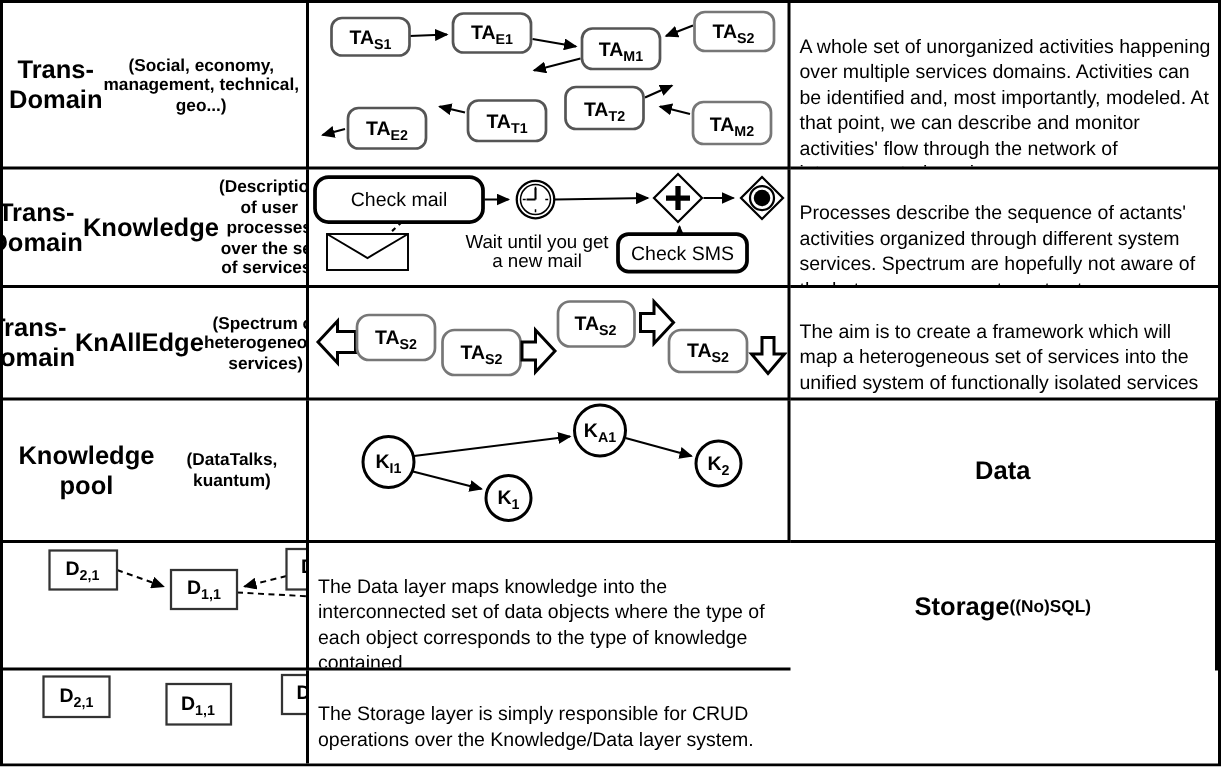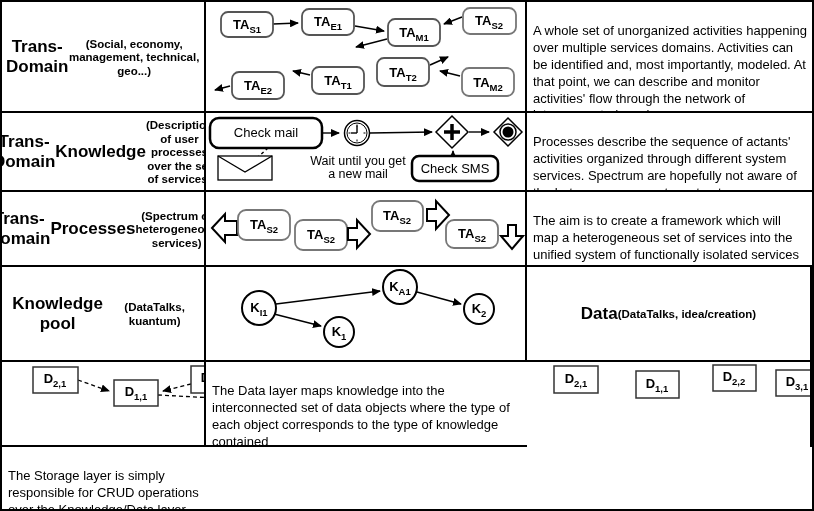--- a/index.html
+++ b/index.html
@@ -130,21 +130,21 @@
       <text class="notelabel" x="152" y="52" text-anchor="middle">Wait until you get</text>
       <text class="notelabel" x="152" y="65" text-anchor="middle">a new mail</text>
       <rect class="thick" x="206" y="43" width="86" height="25" rx="7"></rect>
       <text class="tasklabel" x="249" y="60" text-anchor="middle">Check SMS</text>
     </svg>
   </div>
   <div class="cell desccell r1 c2">Processes describe the sequence of actants' activities organized through different system services. Spectrum are hopefully not aware of the heterogeneous system structure.</div>
 
   <div class="cell labelcell r2 c0">
     <div class="ltitle">Trans-Domain</div>
-    <div class="ltitle">Processes</div>
+    <div class="ltitle">KnAllEdge</div>
     <div class="lsub">(Spectrum of heterogeneous services)</div>
   </div>
   <div class="cell diagcell r2 c1">
     <svg width="319" height="73" viewBox="0 0 319 73">
       <polygon class="blockarrow" points="6,36 19,22 19,29 31,29 31,43 19,43 19,50"></polygon>
       <rect class="taboxg" x="32" y="18" width="52" height="30" rx="8"></rect>
       <text class="boxlabel" x="58" y="37" text-anchor="middle"><tspan>TA</tspan><tspan class="sub" dy="3.5">S2</tspan></text>
       <rect class="taboxg" x="89" y="28" width="52" height="30" rx="8"></rect>
       <text class="boxlabel" x="115" y="47" text-anchor="middle"><tspan>TA</tspan><tspan class="sub" dy="3.5">S2</tspan></text>
       <polygon class="blockarrow" points="142,36 151,36 151,28 164,42 151,56 151,48 142,48"></polygon>
@@ -178,21 +178,20 @@
       <text class="boxlabel" x="133" y="69" text-anchor="middle"><tspan>K</tspan><tspan class="sub" dy="3.5">1</tspan></text>
       <circle class="knode" cx="194" cy="20" r="17"></circle>
       <text class="boxlabel" x="194" y="24" text-anchor="middle"><tspan>K</tspan><tspan class="sub" dy="3.5">A1</tspan></text>
       <circle class="knode" cx="273" cy="42" r="15"></circle>
       <text class="boxlabel" x="273" y="46" text-anchor="middle"><tspan>K</tspan><tspan class="sub" dy="3.5">2</tspan></text>
     </svg>
   </div>
 
   <div class="cell labelcell r4 c0">
     <div class="ltitle">Data</div>
-    <div class="lsub">(DataTalks, idea/creation)</div>
   </div>
   <div class="cell diagcell r4 c1">
     <svg width="319" height="83" viewBox="0 0 319 83">
       <defs>
         <marker id="ar4" markerUnits="userSpaceOnUse" markerWidth="10" markerHeight="8" refX="8" refY="4" orient="auto">
             <path d="M0,0 L9,4 L0,8 z" fill="#000"></path>
           </marker>
       </defs>
       <line class="dash" x1="76" y1="18" x2="107" y2="29" marker-end="url(#ar4)"></line>
       <line class="dash" x1="189" y1="22" x2="161" y2="29" marker-end="url(#ar4)"></line>
@@ -202,20 +201,24 @@
       <rect class="dbox" x="112" y="18" width="44" height="26"></rect>
       <text class="boxlabel" x="134" y="34" text-anchor="middle"><tspan>D</tspan><tspan class="sub" dy="3.5">1,1</tspan></text>
       <rect class="dbox" x="189" y="4" width="43" height="27"></rect>
       <text class="boxlabel" x="210" y="20" text-anchor="middle"><tspan>D</tspan><tspan class="sub" dy="3.5">2,2</tspan></text>
       <rect class="dbox" x="254" y="23" width="45" height="26"></rect>
       <text class="boxlabel" x="276" y="39" text-anchor="middle"><tspan>D</tspan><tspan class="sub" dy="3.5">3,1</tspan></text>
     </svg>
   </div>
   <div class="cell desccell r4 c2">The Data layer maps knowledge into the interconnected set of data objects where the type of each object corresponds to the type of knowledge contained</div>
 
+  <div class="cell labelcell r5 c0">
+    <div class="ltitle">Storage</div>
+    <div class="lsub">((No)SQL)</div>
+  </div>
   <div class="cell diagcell r5 c1">
     <svg width="319" height="62" viewBox="0 0 319 62">
       <rect class="dbox" x="27" y="4" width="44" height="27"></rect>
       <text class="boxlabel" x="49" y="21" text-anchor="middle"><tspan>D</tspan><tspan class="sub" dy="3.5">2,1</tspan></text>
       <rect class="dbox" x="109" y="9" width="43" height="27"></rect>
       <text class="boxlabel" x="130" y="26" text-anchor="middle"><tspan>D</tspan><tspan class="sub" dy="3.5">1,1</tspan></text>
       <rect class="dbox" x="186" y="3" width="43" height="26"></rect>
       <text class="boxlabel" x="207" y="19" text-anchor="middle"><tspan>D</tspan><tspan class="sub" dy="3.5">2,2</tspan></text>
       <rect class="dbox" x="249" y="8" width="43" height="26"></rect>
       <text class="boxlabel" x="270" y="24" text-anchor="middle"><tspan>D</tspan><tspan class="sub" dy="3.5">3,1</tspan></text>

